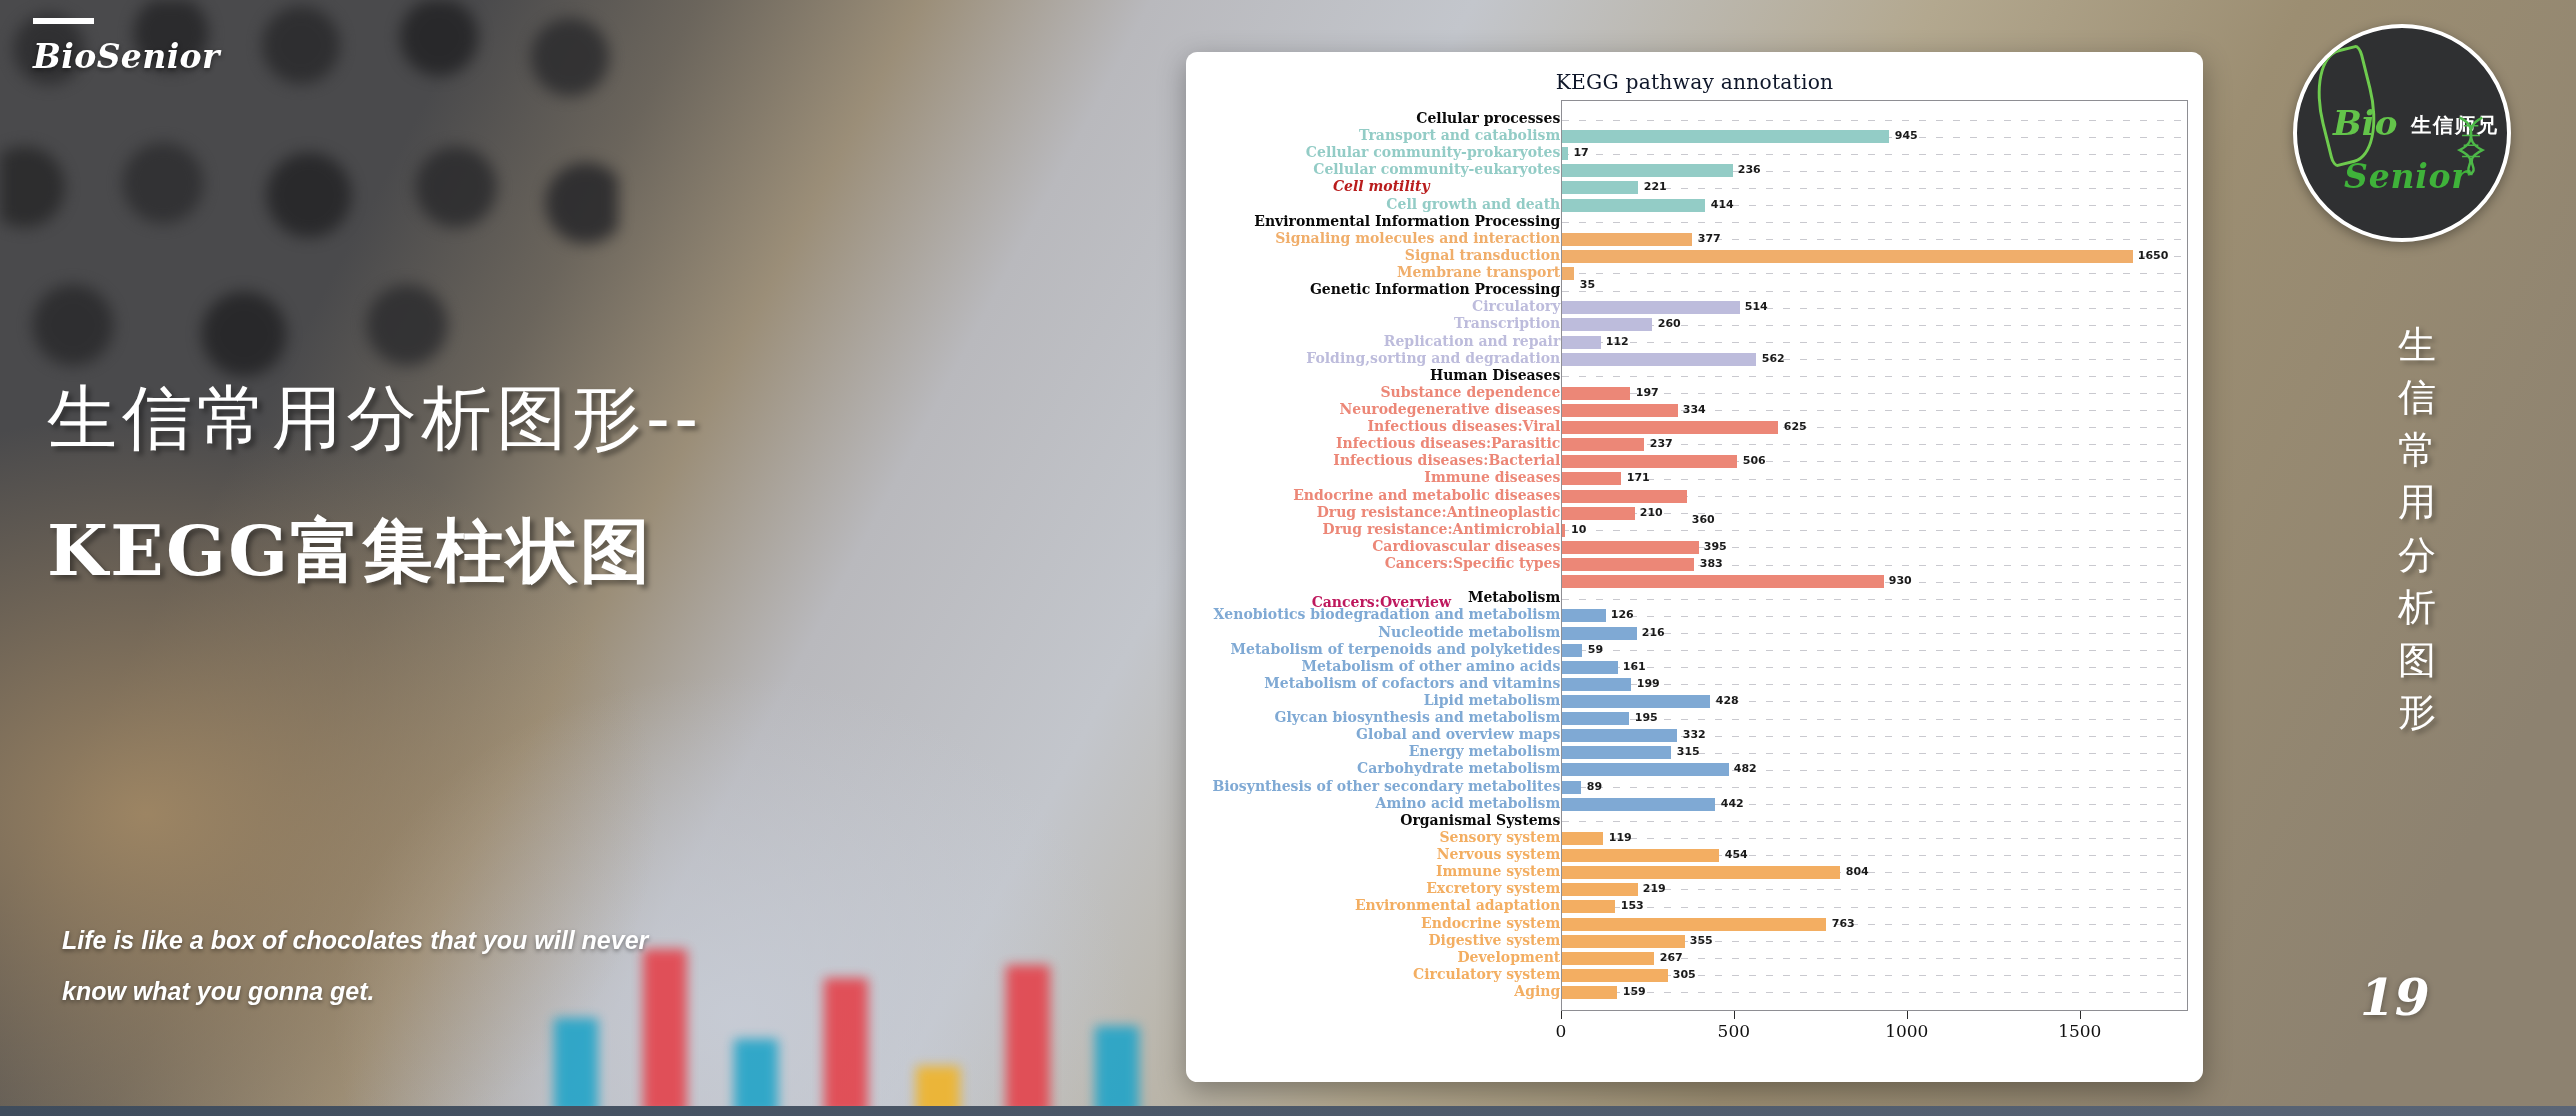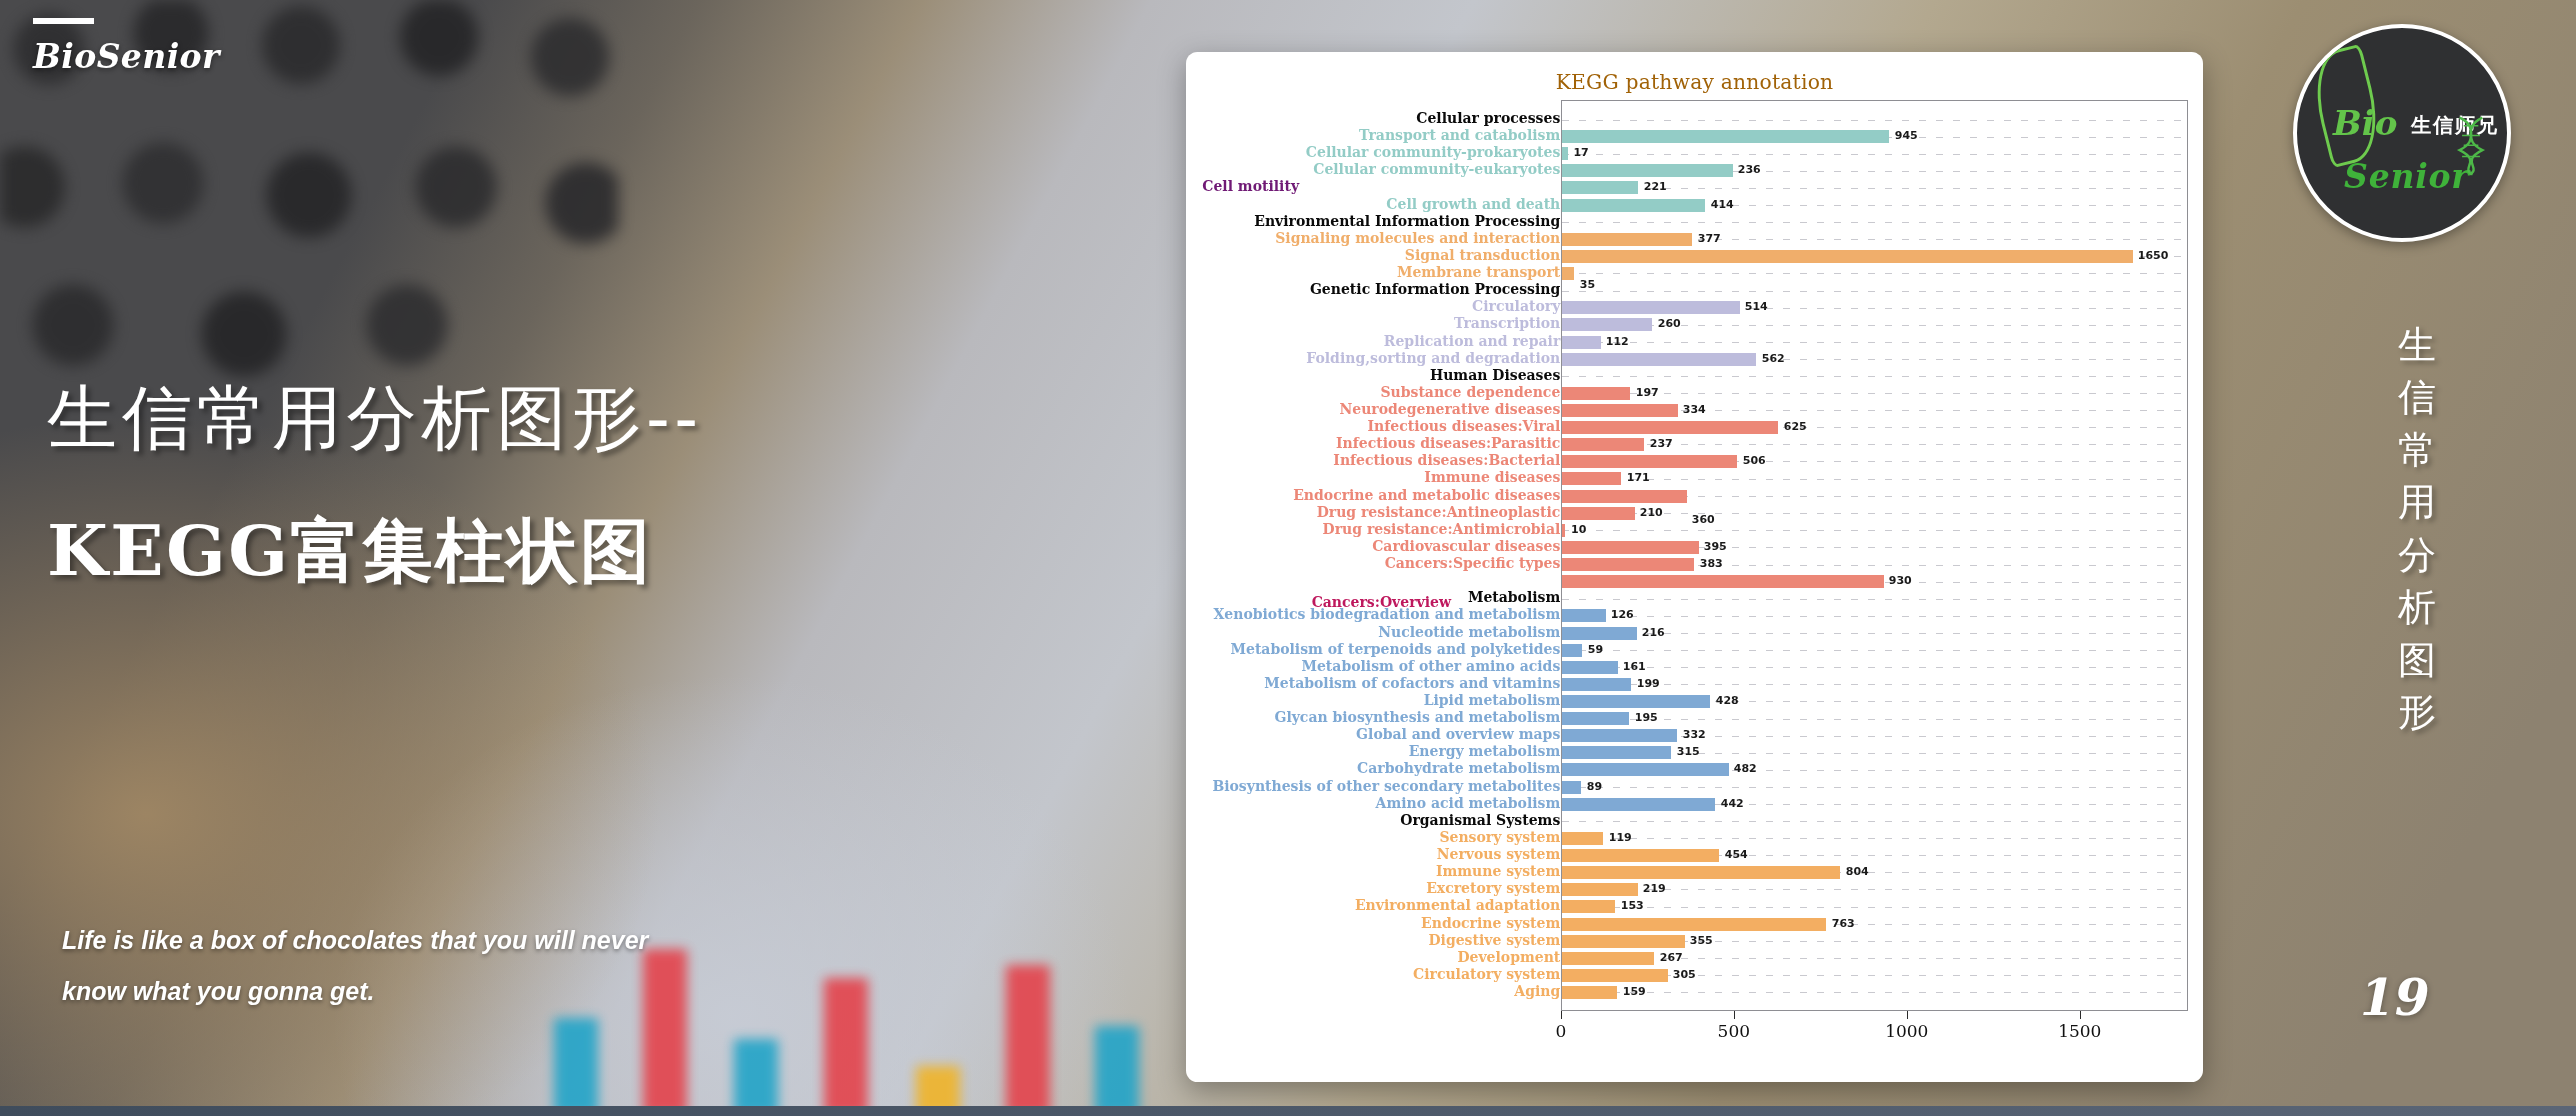--- a/index.html
+++ b/index.html
@@ -87,21 +87,21 @@
   
   #figure-card {
     position: absolute; left: 1186px; top: 52px;
     width: 1017px; height: 1030px;
     background: #fff; border-radius: 11.4px;
     box-shadow: 0 8.1px 29px rgba(0,0,0,.32);
     padding: 8.1px 9.8px 6.5px 9.8px;
   }
   #chart-title {
     text-align: center; font-family: "DejaVu Serif", serif;
-    font-size: 20.3px; color: #a16207; margin: 9.8px 0 6.5px 0; letter-spacing: 0.2px;
+    font-size: 20.3px; color: #0f172a; margin: 9.8px 0 6.5px 0; letter-spacing: 0.2px;
   }
   #plot-wrap { position: relative; width: 100%; height: 948px; }
 
   
   #label-col {
     position: absolute; left: 6.5px; top: 0; width: 358px; height: 911px;
   }
   .row-label {
     position: absolute; left: 0; right: 0;
     font-family: "DejaVu Serif", serif; font-weight: 700;
@@ -225,21 +225,21 @@
 <div id="quote">Life is like a box of chocolates that you will never know what you gonna get.</div>
 
 <div id="figure-card">
   <div id="chart-title">KEGG pathway annotation</div>
   <div id="plot-wrap">
     <div id="label-col">
         <div class="row-label header" style="top: 11px; color: rgb(10, 10, 10); text-align: right;">Cellular processes</div>
         <div class="row-label" style="top: 28px; color: rgb(147, 204, 198); text-align: right;">Transport and catabolism</div>
         <div class="row-label" style="top: 45px; color: rgb(147, 204, 198); text-align: right;">Cellular community-prokaryotes</div>
         <div class="row-label" style="top: 62px; color: rgb(147, 204, 198); text-align: right;">Cellular community-eukaryotes</div>
-        <div class="row-label" style="top: 79px; color: #701a75; text-align: left;">Cell motility</div>
+        <div class="row-label" style="top: 79px; color: #b91c1c; text-align: center; font-style: italic;">Cell motility</div>
         <div class="row-label" style="top: 97px; color: rgb(147, 204, 198); text-align: right;">Cell growth and death</div>
         <div class="row-label header" style="top: 114px; color: rgb(10, 10, 10); text-align: right;">Environmental Information Processing</div>
         <div class="row-label" style="top: 131px; color: rgb(240, 174, 107); text-align: right;">Signaling molecules and interaction</div>
         <div class="row-label" style="top: 148px; color: rgb(240, 174, 107); text-align: right;">Signal transduction</div>
         <div class="row-label" style="top: 165px; color: rgb(240, 174, 107); text-align: right;">Membrane transport</div>
         <div class="row-label header" style="top: 182px; color: rgb(10, 10, 10); text-align: right;">Genetic Information Processing</div>
         <div class="row-label" style="top: 199px; color: rgb(189, 188, 220); text-align: right;">Circulatory</div>
         <div class="row-label" style="top: 216px; color: rgb(189, 188, 220); text-align: right;">Transcription</div>
         <div class="row-label" style="top: 234px; color: rgb(189, 188, 220); text-align: right;">Replication and repair</div>
         <div class="row-label" style="top: 251px; color: rgb(189, 188, 220); text-align: right;">Folding,sorting and degradation</div>

